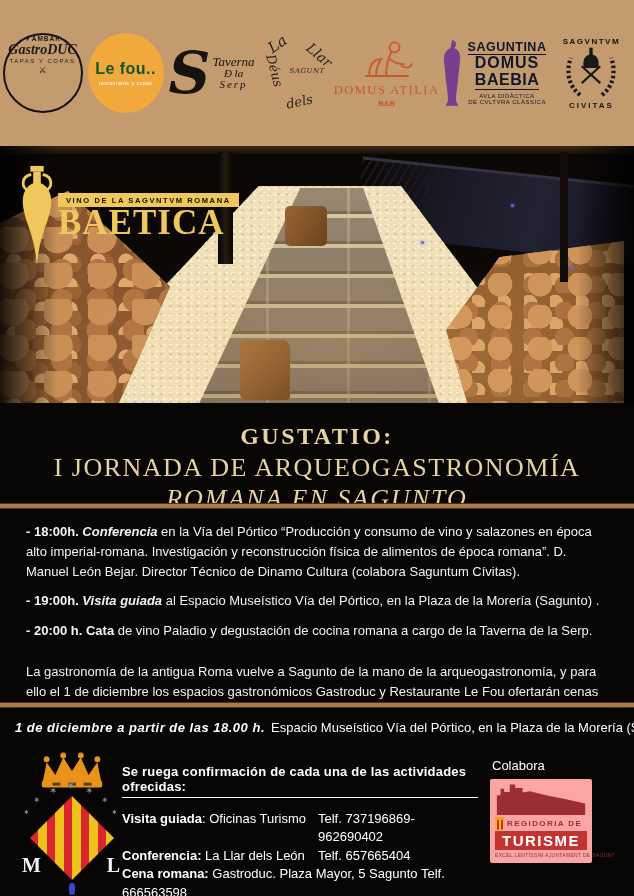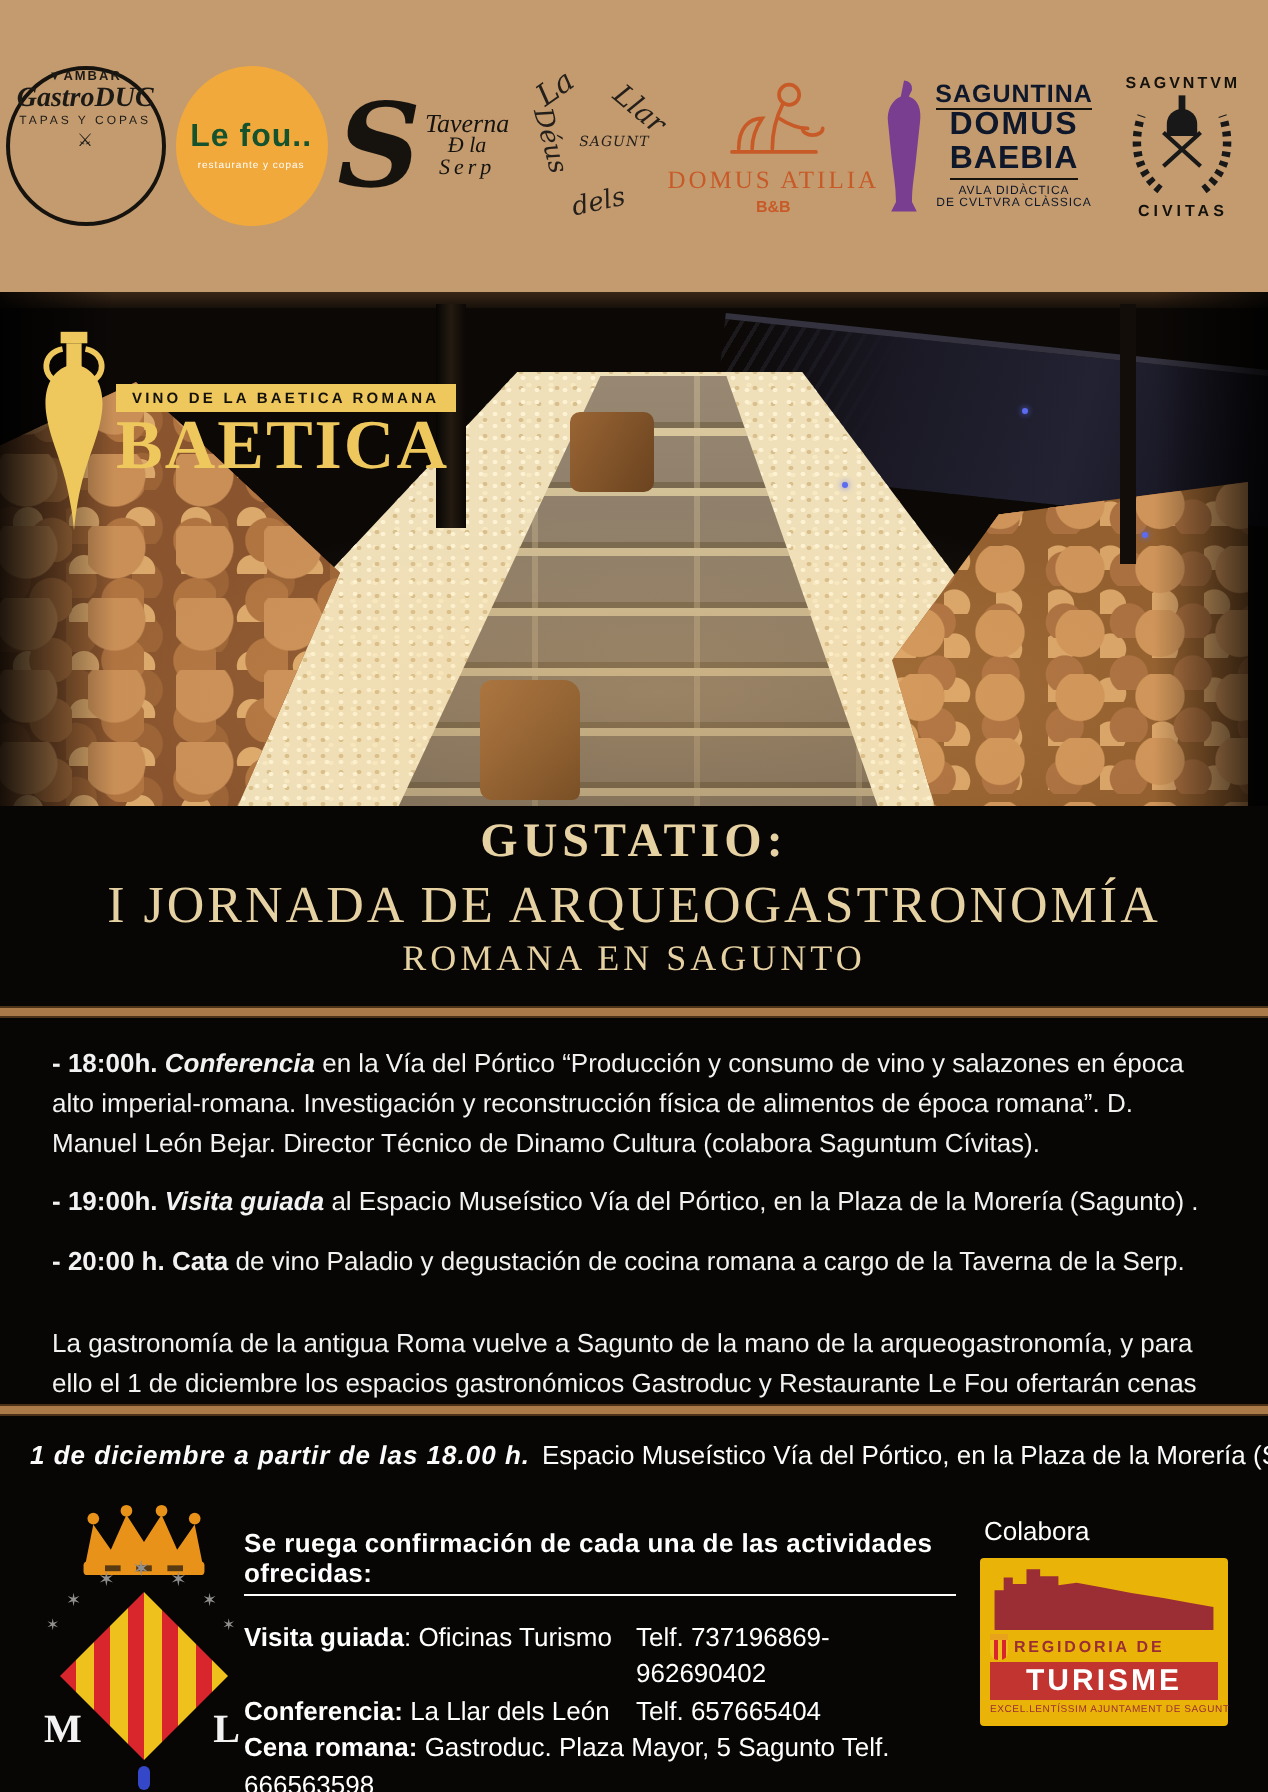--- a/index.html
+++ b/index.html
@@ -107,24 +107,24 @@
            color:#eec85d;letter-spacing:1px;}
 
   .flor{position:absolute;right:14px;top:22px;display:flex;align-items:center;gap:8px;}
   .fl-txt{font-family:"Liberation Serif",serif;color:#e0752f;line-height:1.15;}
   .fl-l1{font-size:26px;letter-spacing:4px;}
   .fl-de{font-size:13px;letter-spacing:2px;vertical-align:8px;}
   .fl-l2{font-size:26px;letter-spacing:4px;}
 
   
   .title-block{position:absolute;top:403px;left:0;right:0;height:100px;background:#070604;
-               text-align:center;color:#e6d1a3;font-family:"Liberation Serif",serif;padding-top:5px;}
+               text-align:center;color:#e6d1a3;font-family:"Liberation Serif",serif;padding-top:20px;}
   .tt-1{font-size:24px;font-weight:bold;letter-spacing:2.5px;}
   .tt-2{font-size:26px;letter-spacing:1.5px;margin-top:3px;}
-  .tt-3{font-size:18px;letter-spacing:2px;margin-top:1px;}
+  .tt-3{font-size:26px;letter-spacing:2px;margin-top:1px;font-style:italic;}
 
   .rule{position:absolute;left:0;right:0;height:6px;background:#aa7b48;
         border-top:1px solid #4a3118;border-bottom:1px solid #4a3118;}
   .rule1{top:503px;} .rule2{top:702px;}
 
   
   .schedule{position:absolute;top:509px;left:0;right:0;height:193px;background:#070604;
             color:#f2f2f2;font-size:13px;line-height:1.55;padding:13px 26px 0;}
   .sch-item{margin:0 0 9px 0;}
   .sch-time{font-weight:bold;}
@@ -156,21 +156,21 @@
 
   .contacts{position:absolute;left:122px;top:16px;width:356px;font-size:13px;}
   .note{display:inline-block;font-weight:bold;border-bottom:1.5px solid #fff;padding-bottom:3px;letter-spacing:0.2px;}
   .c-rows{margin-top:12px;line-height:1.42;}
   .c-row{display:flex;}
   .c-left{flex:0 0 196px;}
   .c-b{font-weight:bold;}
 
   .colabora{position:absolute;left:490px;top:10px;width:128px;}
   .cl-label{font-size:13px;margin-left:2px;}
-  .cl-box{margin-top:6px;background:#eab308;border-radius:2px;padding:4px 5px 5px;width:124px;}
+  .cl-box{margin-top:6px;background:#fca5a5;border-radius:2px;padding:4px 5px 5px;width:102px;}
   .cl-castle{height:32px;background:#9b2d35;
              clip-path:polygon(2% 100%,2% 38%,6% 38%,6% 18%,10% 18%,10% 28%,16% 28%,16% 5%,22% 5%,22% 16%,30% 16%,30% 30%,38% 26%,50% 34%,62% 42%,76% 50%,88% 58%,98% 64%,98% 100%);}
   .cl-mid{display:flex;align-items:center;gap:3px;margin-top:2px;}
   .cl-shield{width:9px;height:13px;background:repeating-linear-gradient(90deg,#efc11c 0 2px,#d8262c 2px 4px);
              border-radius:0 0 4px 4px;border-top:3px solid #e8a21c;}
   .cl-reg{font-size:8px;font-weight:bold;color:#9b2d35;letter-spacing:1.4px;white-space:nowrap;}
   .cl-tur{margin-top:1px;background:#c23430;color:#fff;font-weight:bold;font-size:15px;
           letter-spacing:1.5px;text-align:center;padding:1px 0;}
   .cl-sub{font-size:5px;color:#9b2d35;text-align:center;letter-spacing:0.3px;margin-top:2px;white-space:nowrap;}
 </style>
@@ -268,21 +268,21 @@
           <rect x="15" y="2" width="14" height="6"></rect>
           <rect x="18" y="8" width="8" height="13"></rect>
           <path d="M22 19 C35 21 39 34 36 48 C33 64 25 74 22 106 C19 74 11 64 8 48 C5 34 9 21 22 19 Z"></path>
         </g>
         <g stroke="#eec85d" stroke-width="3" fill="none">
           <path d="M16 11 C5 13 5 26 14 28"></path>
           <path d="M28 11 C39 13 39 26 30 28"></path>
         </g>
       </svg>
       <span class="ba-txt">
-        <span class="ba-bar">VINO DE LA BAETICA ROMANA</span>
+        <span class="ba-bar">VINO DE LA SAGVNTVM ROMANA</span>
         <div class="ba-name">BAETICA</div>
       </span>
     </div>
 
   </div>
 
   <div class="title-block">
     <div class="tt-1">GUSTATIO:</div>
     <div class="tt-2">I JORNADA DE ARQUEOGASTRONOMÍA</div>
     <div class="tt-3">ROMANA EN SAGUNTO</div>

